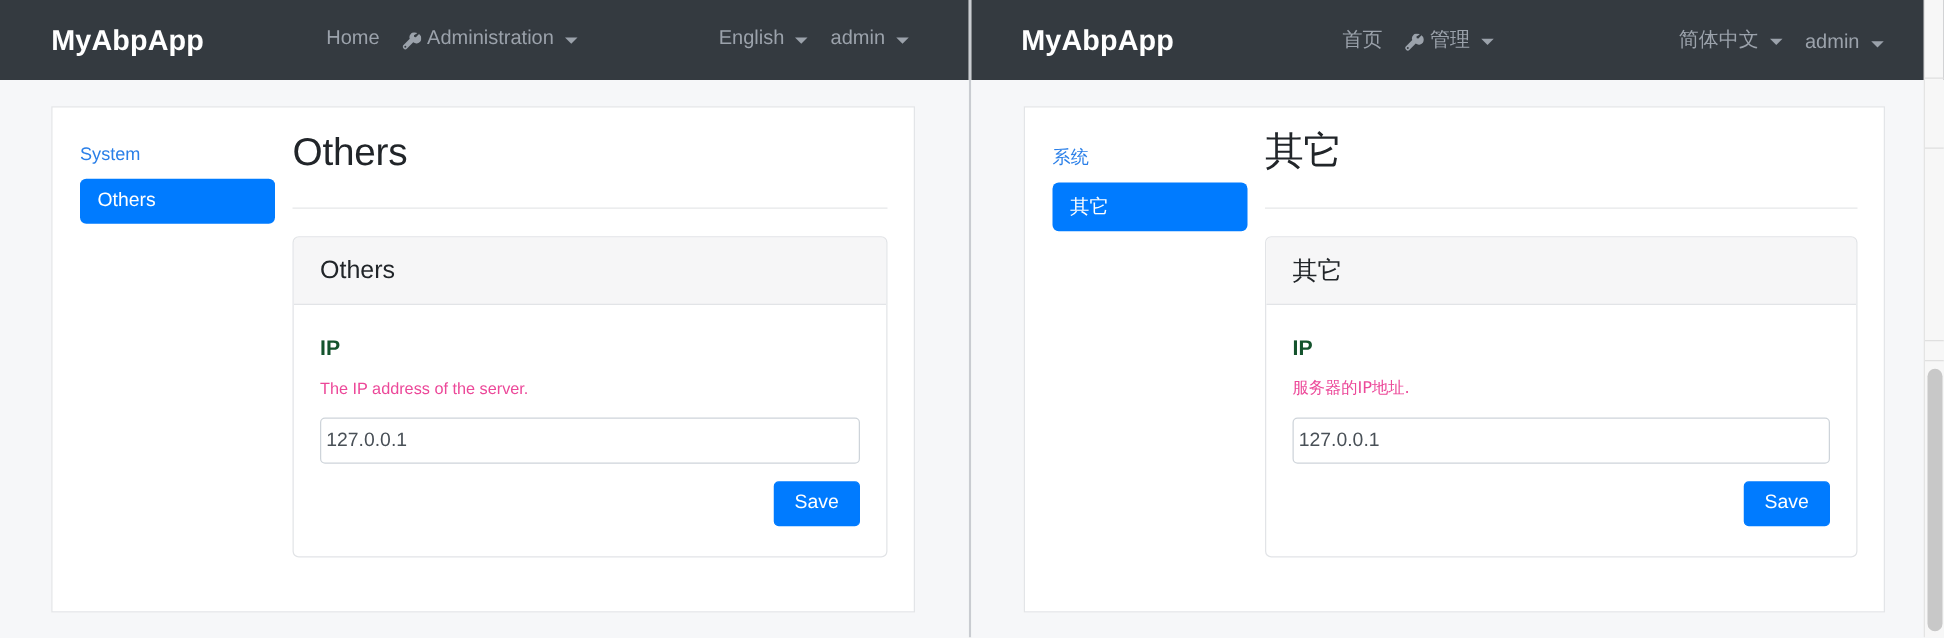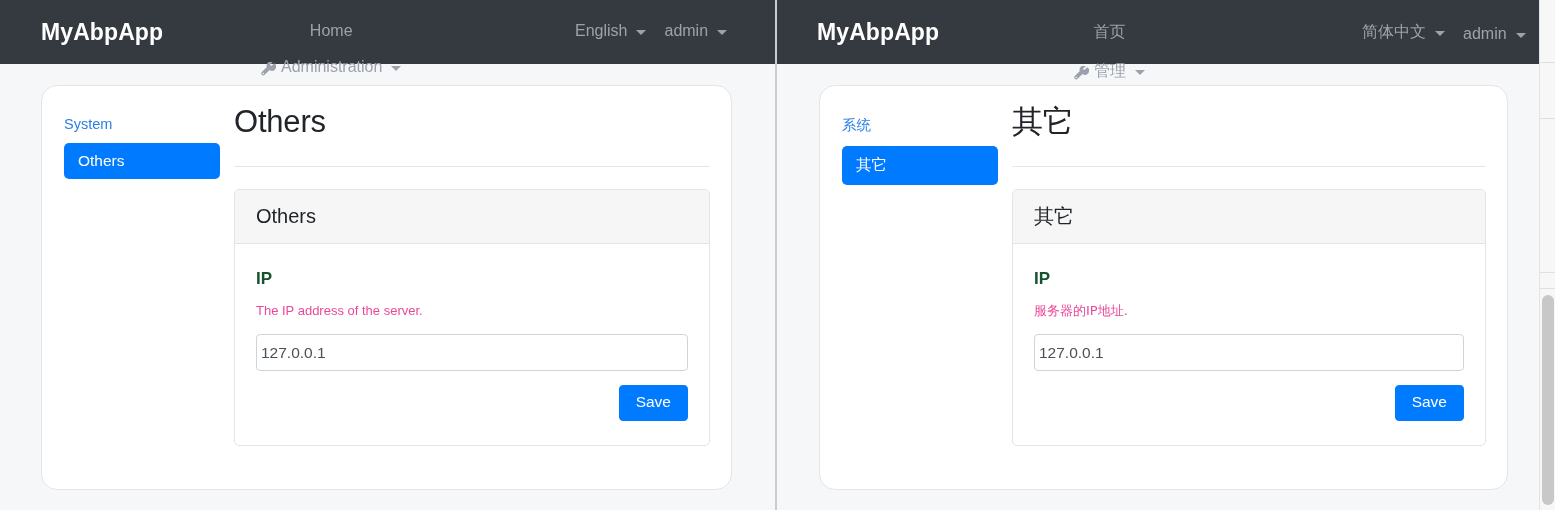--- a/index.html
+++ b/index.html
@@ -48,21 +48,20 @@
     font-size: 23px;
     font-weight: 700;
     letter-spacing: .1px;
     white-space: nowrap;
   }
   .nav-center {
     display: flex;
     align-items: center;
     gap: 18px;
     white-space: nowrap;
-    flex-direction: column;
   }
   .nav-right {
     display: flex;
     align-items: flex-end;
     gap: 18px;
     white-space: nowrap;
   }
   .nav-link {
     color: #9ba2ab;
     font-size: 16px;
@@ -92,29 +91,29 @@
   .wrench svg { display: block; }
 
   
   .pane-left  .brand      { position: absolute; left: 41px;  top: 19px; }
   .pane-left  .nav-center { position: absolute; left: 261px; top: 22px; }
   .pane-left  .nav-right  { position: absolute; left: 575px; top: 22px; }
 
   
   .pane-right .brand      { position: absolute; left: 40px;  top: 19px; }
   .pane-right .nav-center { position: absolute; left: 297px; top: 22px; }
-  .pane-right .nav-right  { position: absolute; left: 585px; top: 22px; }
+  .pane-right .nav-right  { position: absolute; left: 566px; top: 22px; }
 
   
   .page-card {
     position: absolute;
     top: 85px;
     background: #ffffff;
     border: 1px solid #e3e5e8;
-    border-radius: 16px;
+    border-radius: 0;
     display: flex;
     align-items: flex-start;
   }
   .pane-left  .page-card { left: 41px; width: 691px; height: 405px; }
   .pane-right .page-card { left: 42px; width: 689px; height: 405px; }
 
   
   .settings-nav {
     width: 192px;
     padding-top: 30px;

